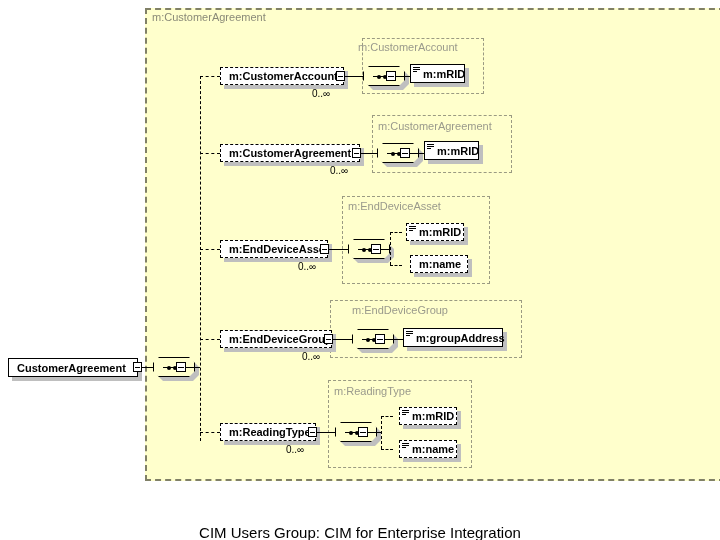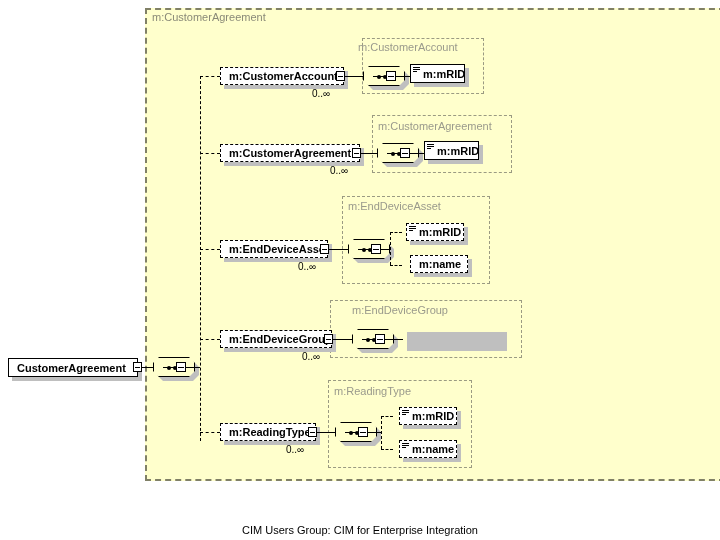--- a/index.html
+++ b/index.html
@@ -177,21 +177,21 @@
     font-size: 10px;
     color: #000000;
     white-space: nowrap;
   }
 
   
   .footer {
     position: absolute;
     width: 720px;
     text-align: center;
-    font-size: 11px;
+    font-size: 15px;
     color: #000000;
     white-space: nowrap;
   }
 </style>
 </head>
 <body>
 
 <div id="canvas">
 
   <div class="schema-region" style="left:145px; top:8px; width:580px; height:473px;"></div>
@@ -338,20 +338,28 @@
   <div class="seq" style="left:352px; top:329px;">
     <div class="seq-line"></div>
     <div class="seq-dot" style="left:13px;"></div>
     <div class="seq-dot" style="left:19px;"></div>
     <div class="seq-dot" style="left:25px;"></div>
   </div>
   <div class="mini-box" style="left:375px; top:334px;"></div>
   <div class="hline" style="left:385px; top:339px; width:18px;"></div>
 
   <div class="node-shadow" style="left:407px; top:332px; width:100px; height:19px;"></div>
+  <div class="node solid" style="left:403px; top:328px; width:100px; height:19px;">
+    <span class="attr-icon" style="left:2px; top:2px;">
+        <i></i>
+        <i></i>
+        <i></i>
+      </span>
+    <span class="node-label" style="margin-left:4px;">m:groupAddress</span>
+  </div>
 
   <div class="group-box" style="left:328px; top:380px; width:144px; height:88px;"></div>
   <div class="group-label" style="left:334px; top:385px;">m:ReadingType</div>
 
   <div class="hline-dash" style="left:200px; top:432px; width:20px;"></div>
   <div class="node-shadow" style="left:224px; top:427px; width:96px; height:18px;"></div>
   <div class="node dashed" style="left:220px; top:423px; width:96px; height:18px;">
     <span class="node-label">m:ReadingType</span>
   </div>
   <div class="toggle" style="left:308px; top:427px;"></div>

